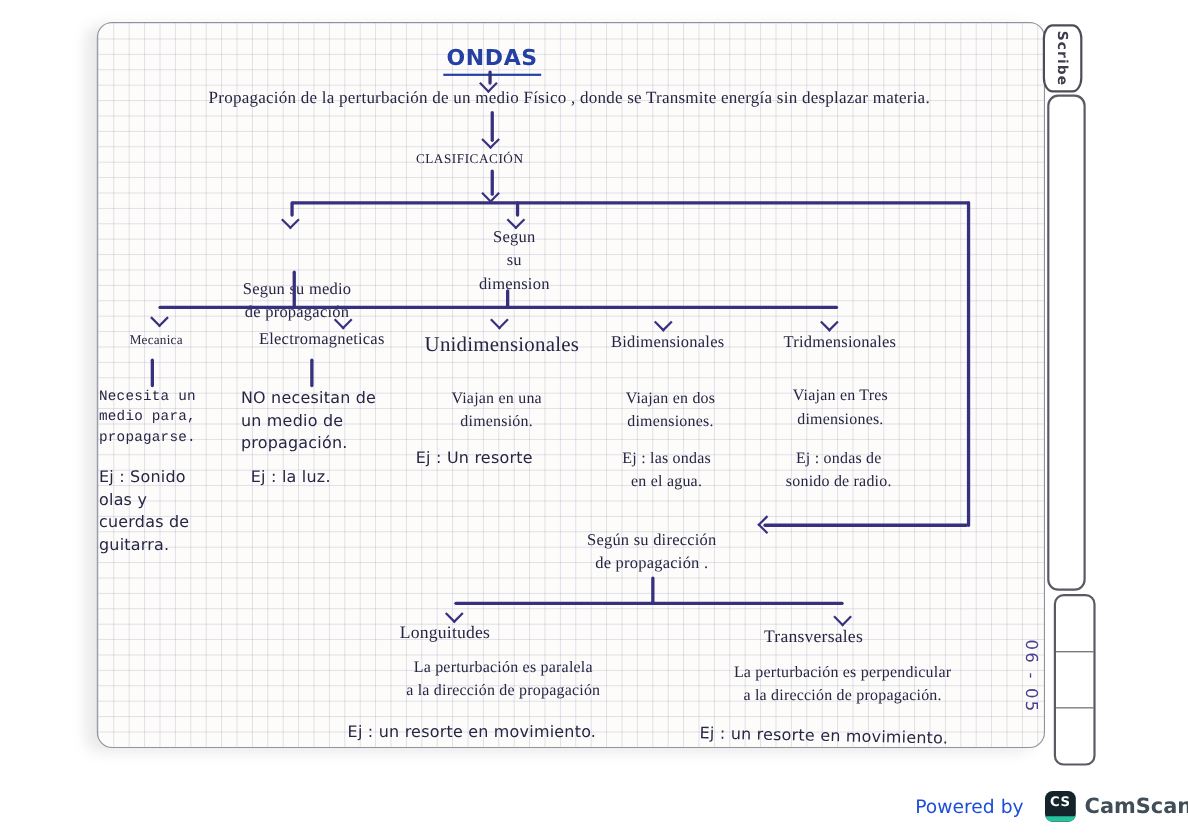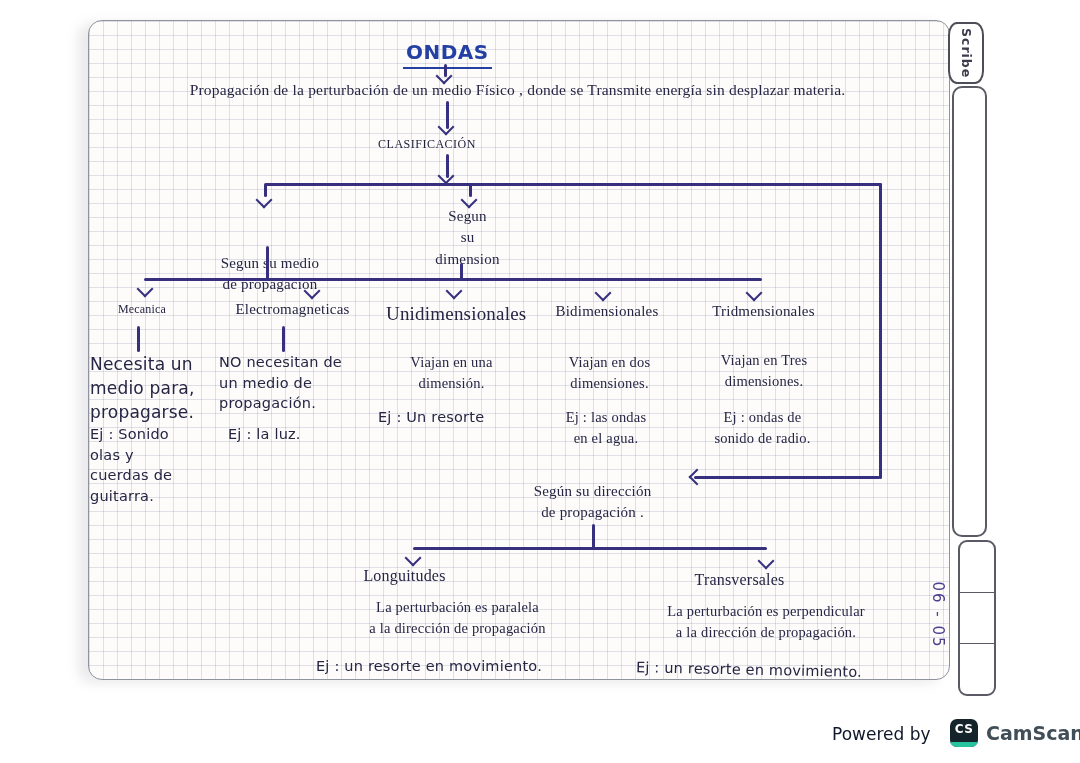--- a/index.html
+++ b/index.html
@@ -54,21 +54,21 @@
     display:flex;flex-direction:column;
   }
   .margin-cells .cell{flex:1;border-bottom:1.5px solid #5a5a64;}
   .margin-cells .cell:last-child{border-bottom:none;}
   .margin-note{
     position:absolute;left:897px;top:605px;width:80px;height:20px;
     transform:rotate(90deg);color:#4a3f8f;font-size:15px;letter-spacing:2px;
     text-align:center;
   }
   
-  .powered{position:absolute;left:832px;top:724px;font-size:17px;color:#0f172a;}
+  .powered{position:absolute;left:832px;top:724px;font-size:17px;color:#1d4ed8;}
   .cs-logo{
     position:absolute;left:950px;top:719px;width:28px;height:28px;
     background:#15232b;border-radius:7px;overflow:hidden;
   }
   .cs-logo .cs-text{
     position:absolute;left:0;right:0;top:3px;text-align:center;
     color:#ffffff;font-size:12px;font-weight:bold;letter-spacing:0.5px;
   }
   .cs-logo .cs-teal{
     position:absolute;left:0;right:0;bottom:0;height:5px;background:#27c29e;
@@ -120,21 +120,21 @@
 
 <div class="hw c" style="left:92px;top:301px;width:100px;font-size:12px;">Mecanica</div>
 <div class="hw c" style="left:220px;top:299px;width:145px;font-size:15px;">Electromagneticas</div>
 <div class="hw c" style="left:386px;top:301px;width:135px;font-size:19px;">Unidimensionales</div>
 <div class="hw c" style="left:543px;top:301px;width:128px;font-size:15px;">Bidimensionales</div>
 <div class="hw c" style="left:696px;top:301px;width:135px;font-size:15px;">Tridmensionales</div>
 
 <div class="vl" style="left:137px;top:326px;height:26px;"></div>
 <div class="vl" style="left:282px;top:326px;height:26px;"></div>
 
-<div class="hw" style="left:90px;top:352px;width:118px;font-size:17px;">Necesita un
+<div class="hw" style="left:90px;top:352px;width:118px;font-size:13px;font-family:Liberation Mono, monospace;">Necesita un
 medio para,
 propagarse.</div>
 <div class="hw" style="left:90px;top:424px;width:118px;font-size:14.5px;">Ej : Sonido
 olas y
 cuerdas de
 guitarra.</div>
 
 <div class="hw" style="left:219px;top:352px;width:150px;font-size:14.5px;">NO necesitan de
 un medio de
 propagación.</div>

